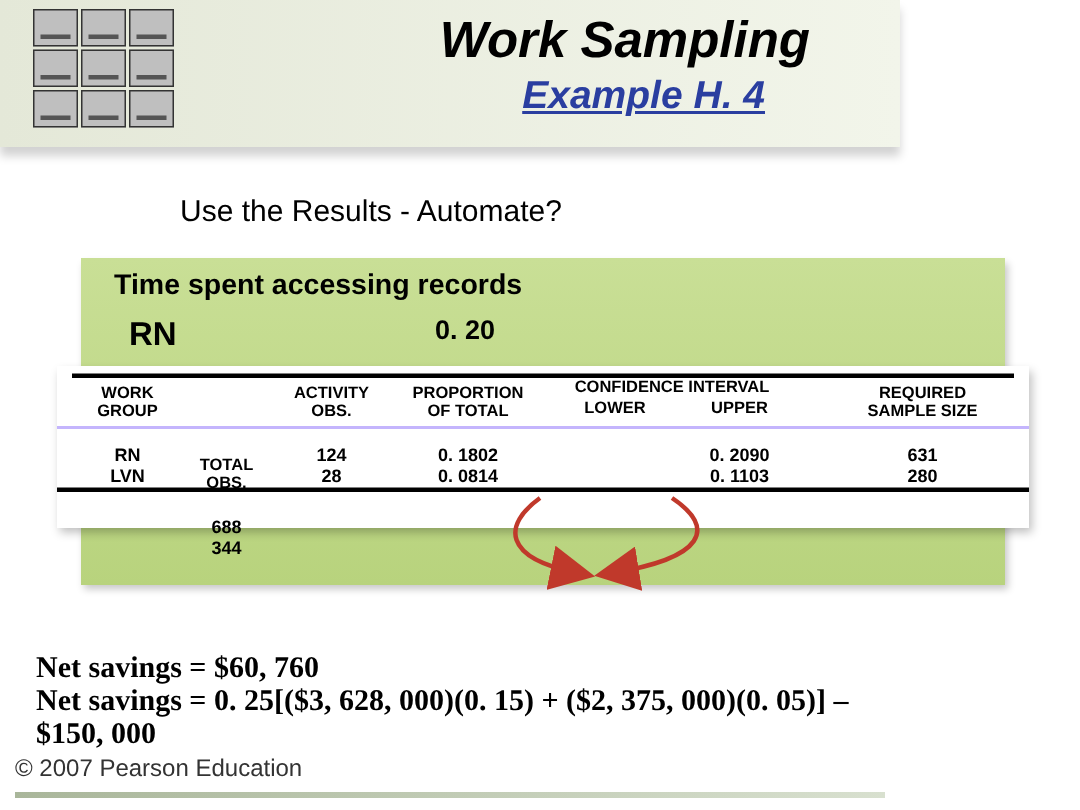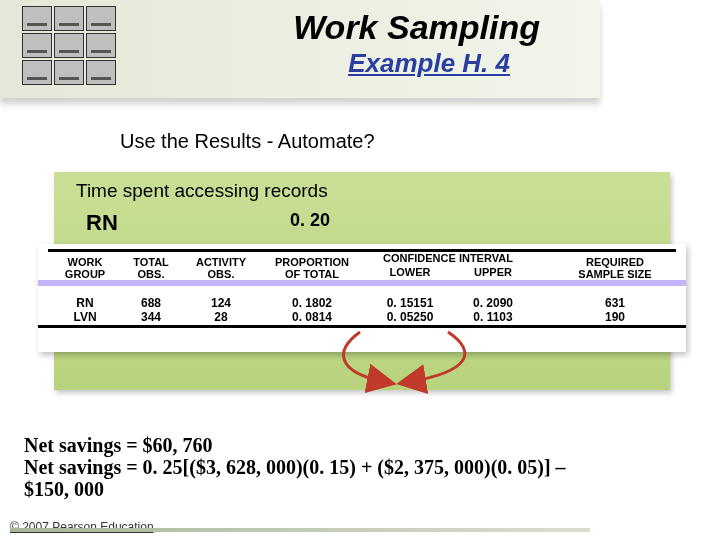--- a/index.html
+++ b/index.html
@@ -81,21 +81,21 @@
     width: 616px;
     height: 218px;
     background: linear-gradient(#c9df96, #b8d37d);
     box-shadow: 2px 3px 5px rgba(0,0,0,0.22);
   }
   .panel-title {
     position: absolute;
     left: 76px;
     top: 180px;
     font-size: 19px;
-    font-weight: normal;
+    font-weight: bold;
   }
   .rn-label {
     position: absolute;
     left: 86px;
     top: 210px;
     font-size: 22px;
     font-weight: bold;
   }
   .rn-value {
     position: absolute;
@@ -111,63 +111,62 @@
     width: 648px;
     height: 108px;
     background: #fff;
     box-shadow: 2px 3px 6px rgba(0,0,0,0.25);
   }
   .hdr-row {
     position: absolute;
     top: 8px;
     left: 0; right: 0;
     height: 34px;
-    border-bottom: 6px solid #c4b5fd;
+    border-bottom: 2px solid #c4b5fd;
     font-weight: bold;
     font-size: 11px;
   }
   .hdr-row::before {
     content:"";
     position:absolute; top:-3px; left:10px; right:10px; border-top:3px solid #000;
   }
   .hdr-cell { position: absolute; text-align: center; top: 4px; line-height: 12px; }
   .body-row {
     position: absolute;
     left: 0; right: 0;
     top: 48px;
     height: 36px;
     border-bottom: 3px solid #000;
     font-size: 12px;
     font-weight: bold;
   }
   .body-cell { position: absolute; top: 4px; text-align: center; line-height: 14px; }
   .col0 { left: 16px; width: 62px; }
-  .col1 { left: 84px; width: 58px; }
+  .col1 { left: 84px; width: 58px; margin-top: 48px; }
   .col2 { left: 148px; width: 70px; }
   .col3 { left: 228px; width: 92px; }
   .col4 { left: 330px; width: 84px; }
   .col5 { left: 420px; width: 70px; text-align: center; }
   .col6 { left: 530px; width: 94px; }
   .colConf { left: 330px; width: 160px; text-align: center; }
   .savings {
     position: absolute;
     left: 24px;
     top: 434px;
     font-weight: bold;
     font-size: 20px;
     line-height: 22px;
     font-family: Liberation Serif, serif;
   }
   .copyright {
     position: absolute;
     left: 10px;
-    bottom: 6px;
-    font-size: 12px;
+    bottom: 18px;
+    font-size: 16px;
     color: #333;
-    text-decoration: underline;
   }
   .footer-bar {
     position: absolute;
     left: 10px; right: 10px; bottom: 8px;
     height: 4px;
     background: linear-gradient(to right, #a9b69a, #d8e0cf);
   }
   .arrow-svg {
     position: absolute;
     left: 330px;
@@ -228,28 +227,25 @@
       </div>
       <div class="body-cell col1">
         <span>688</span><br><span>344</span>
       </div>
       <div class="body-cell col2">
         <span>124</span><br><span>28</span>
       </div>
       <div class="body-cell col3">
         <span>0. 1802</span><br><span>0. 0814</span>
       </div>
-      <div class="body-cell col4">
-        <span>0. 15151</span><br><span>0. 05250</span>
-      </div>
       <div class="body-cell col5">
         <span>0. 2090</span><br><span>0. 1103</span>
       </div>
       <div class="body-cell col6">
-        <span>631</span><br><span>190</span>
+        <span>631</span><br><span>280</span>
       </div>
     </div>
   </div>
 
   <svg class="arrow-svg" viewBox="0 0 160 76">
     <defs>
       <marker id="ah" markerWidth="10" markerHeight="10" refX="6" refY="5" orient="auto">
         <path d="M0,0 L10,5 L0,10 Z" fill="#c0392b"></path>
       </marker>
     </defs>

